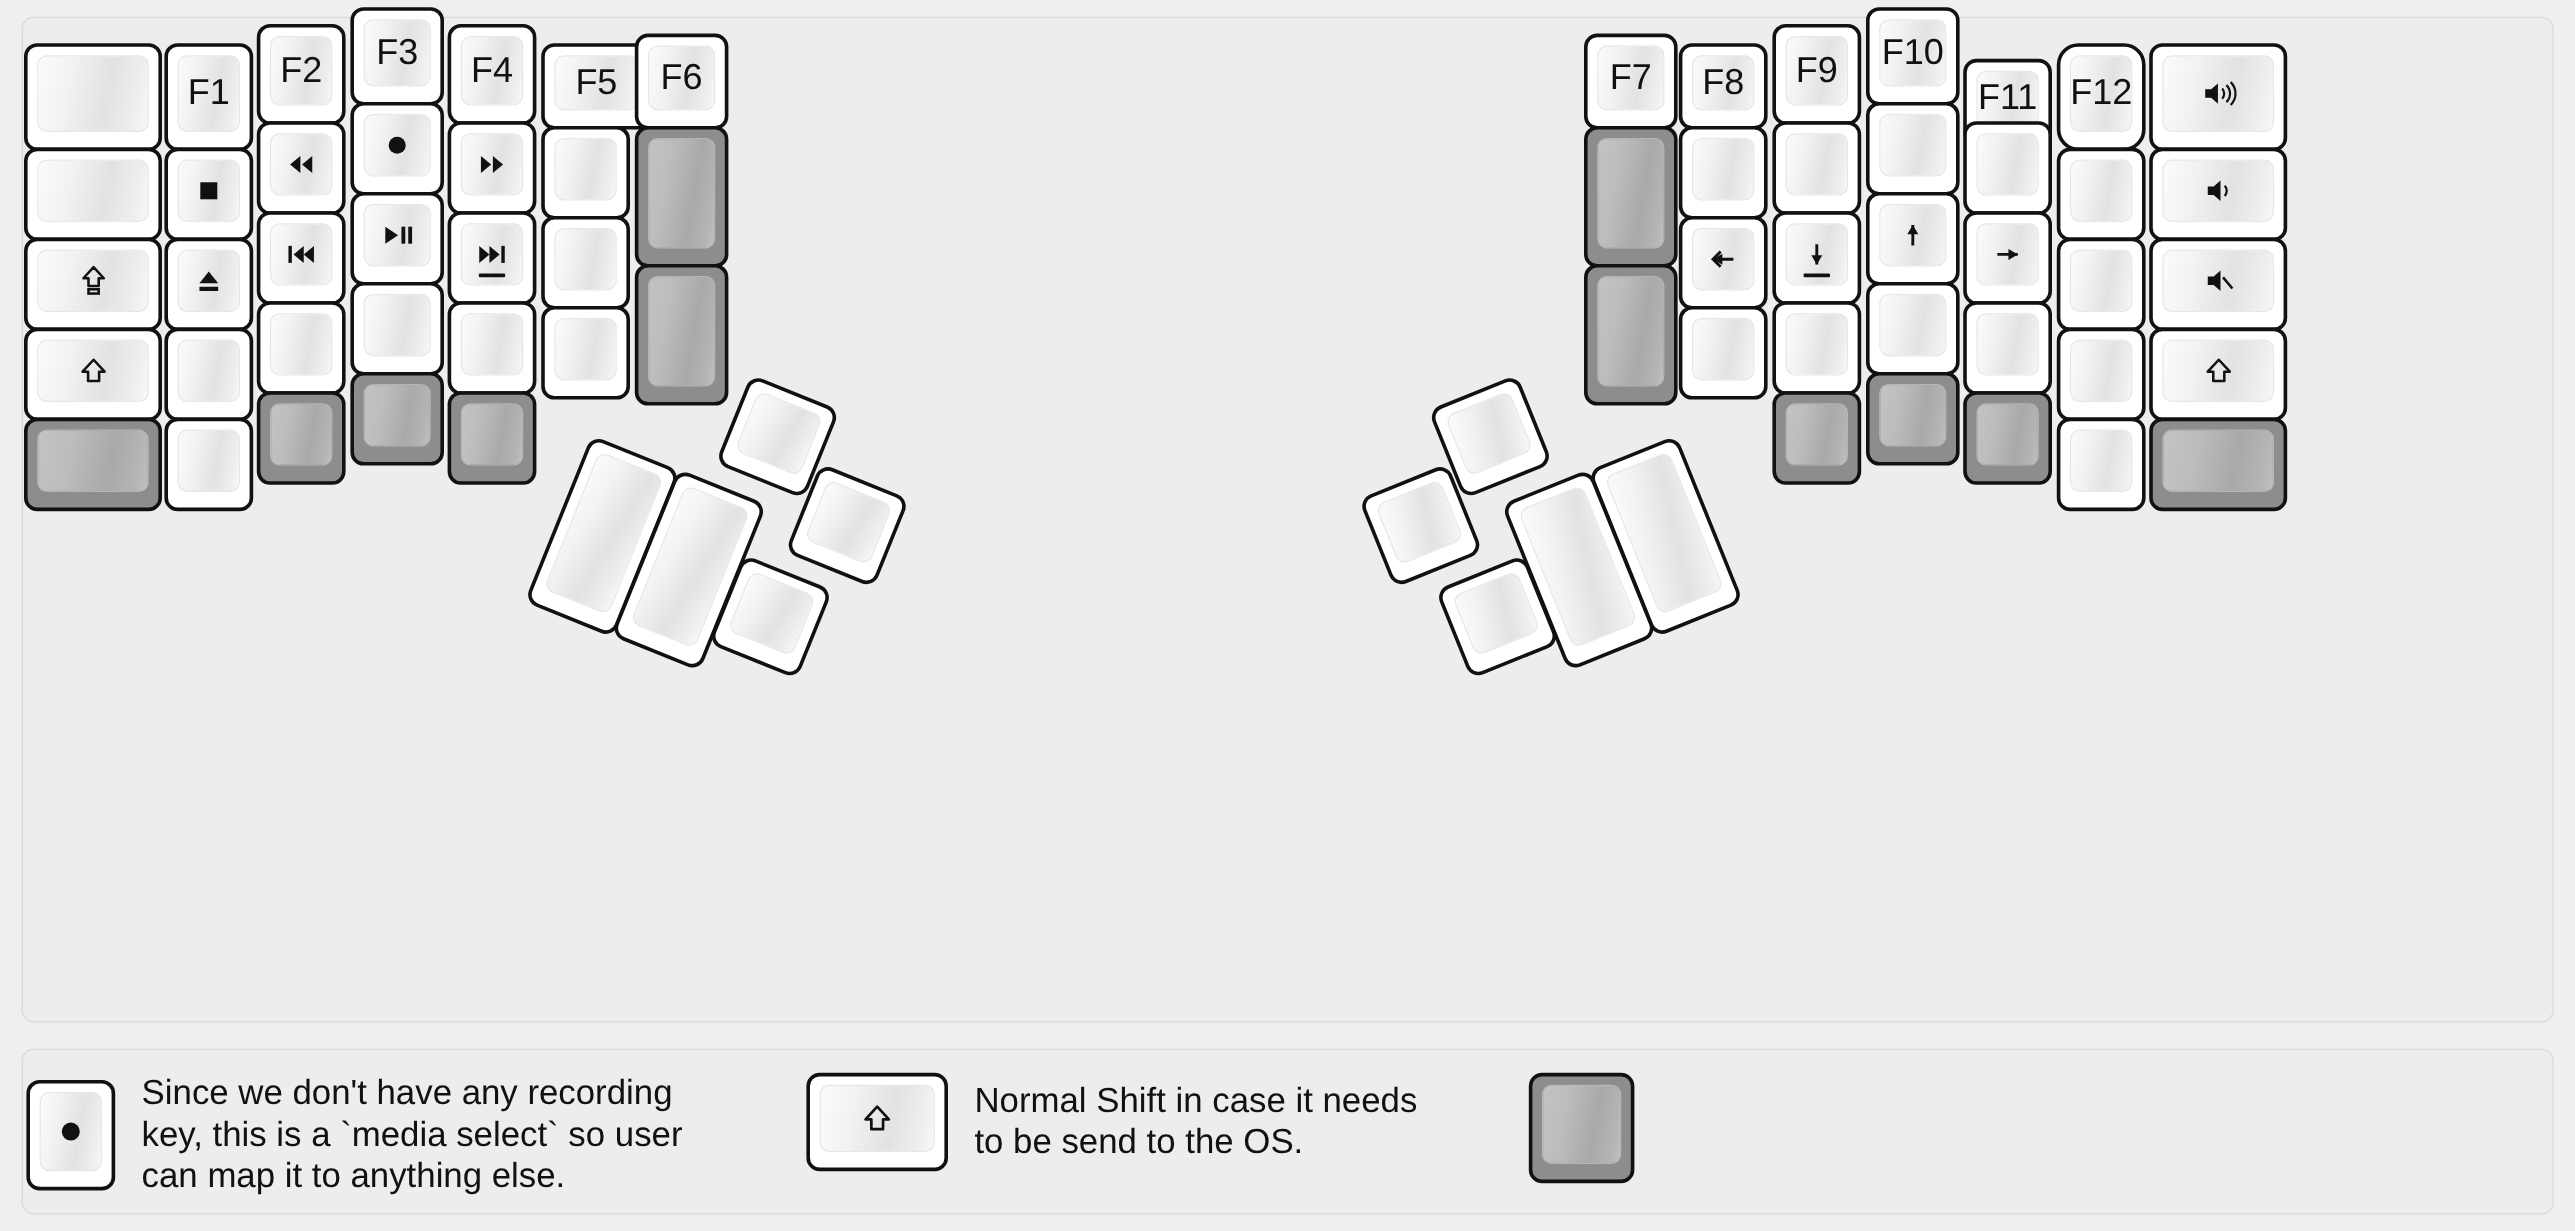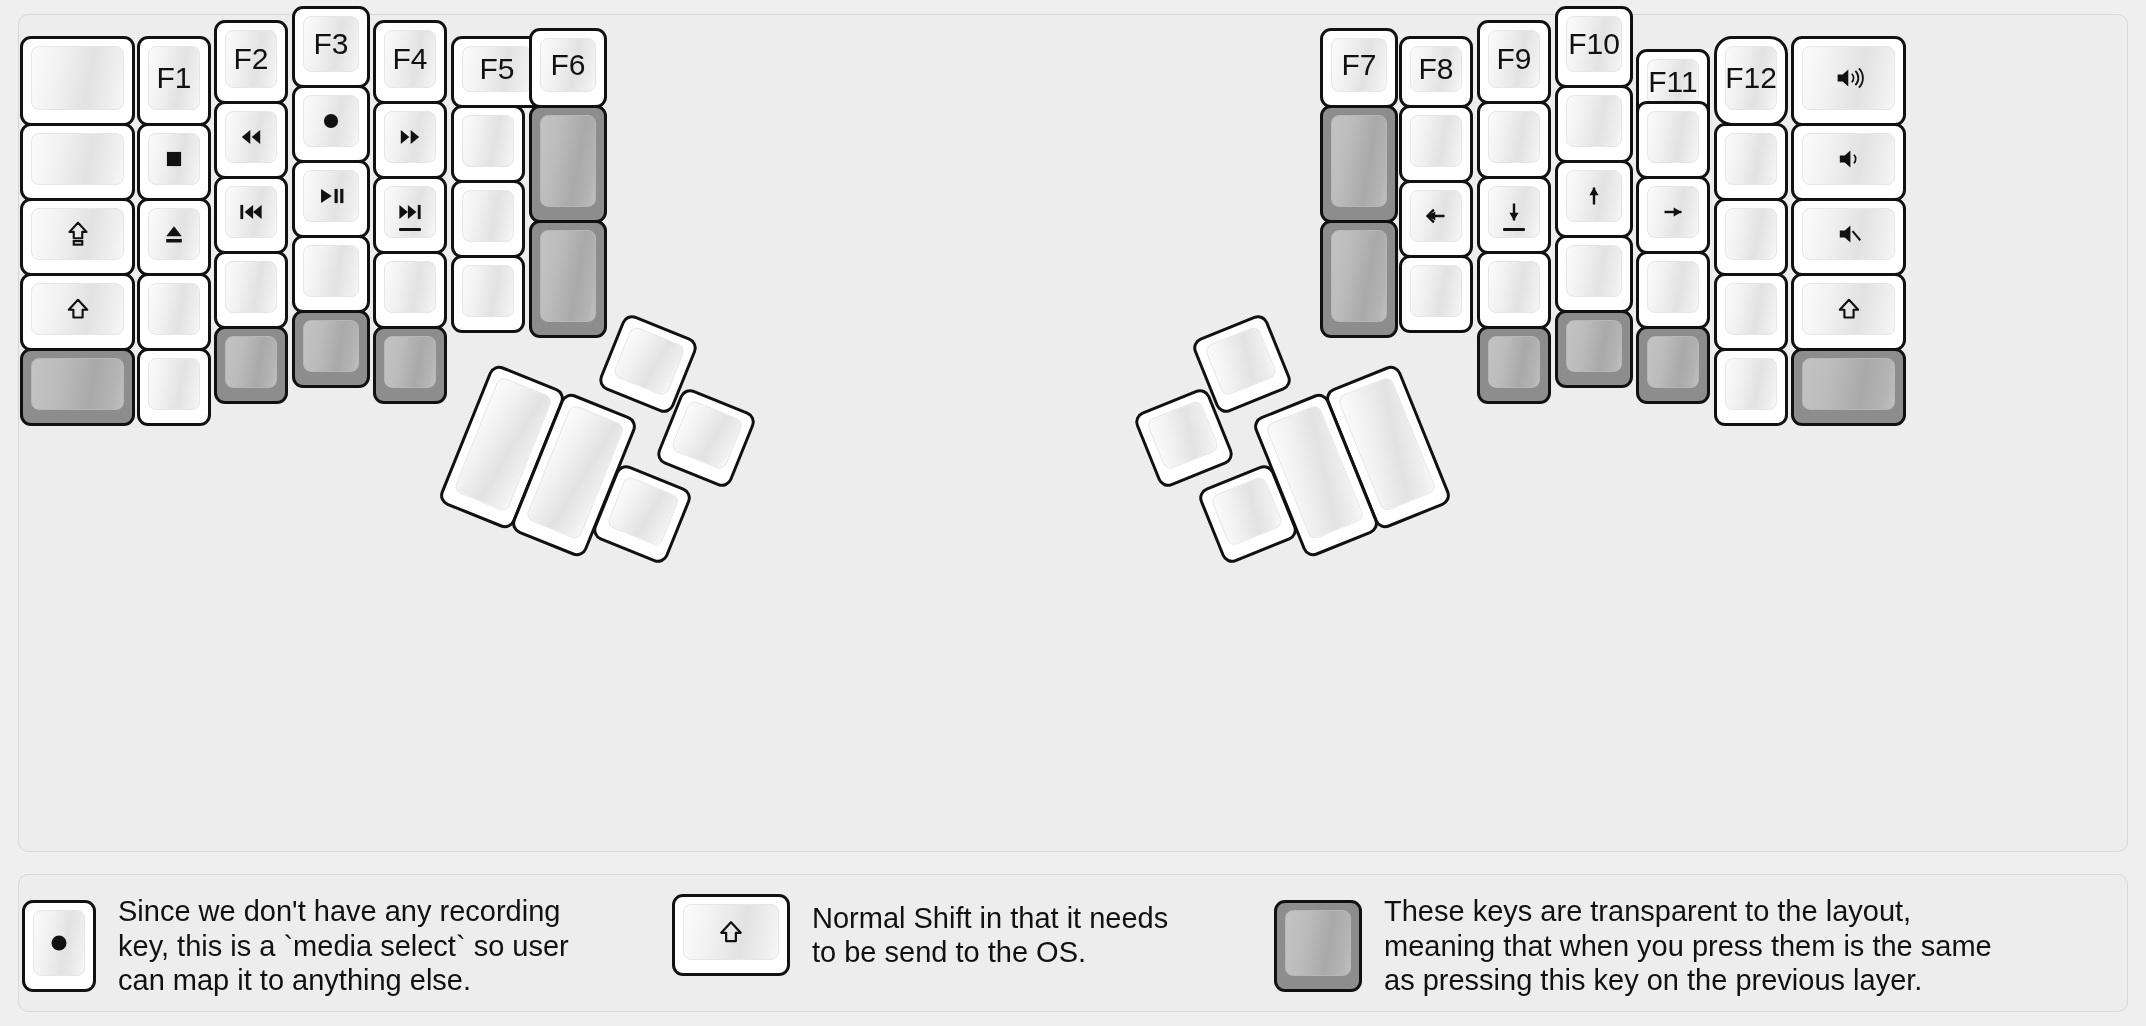--- a/index.html
+++ b/index.html
@@ -569,26 +569,23 @@
 can map it to anything else.</div>
       </div>
       <div class="legend-item" style="left: 672px; top: 894px;">
         <div class="legend-key" style="width: 118px; height: 82px;">
           <div class="cap">
             <svg class="gl" width="36" height="36" viewBox="0 0 48 48" fill="#111">
               <path d="M24 11 L37 25 L30.5 25 L30.5 36 L17.5 36 L17.5 25 L11 25 Z" fill="none" stroke="#111" stroke-width="3" stroke-linejoin="round"></path>
             </svg>
           </div>
         </div>
-        <div class="legend-text">Normal Shift in that it needs
+        <div class="legend-text">Normal Shift in case it needs
 to be send to the OS.</div>
       </div>
       <div class="legend-item" style="left: 1274px; top: 894px;">
         <div class="legend-key trans" style="width: 88px; height: 92px;">
           <div class="cap"></div>
         </div>
-        <div class="legend-text">These keys are transparent to the layout,
-meaning that when you press them is the same
-as pressing this key on the previous layer.</div>
       </div>
     </div>
 
 </div>
 
 </body></html>

